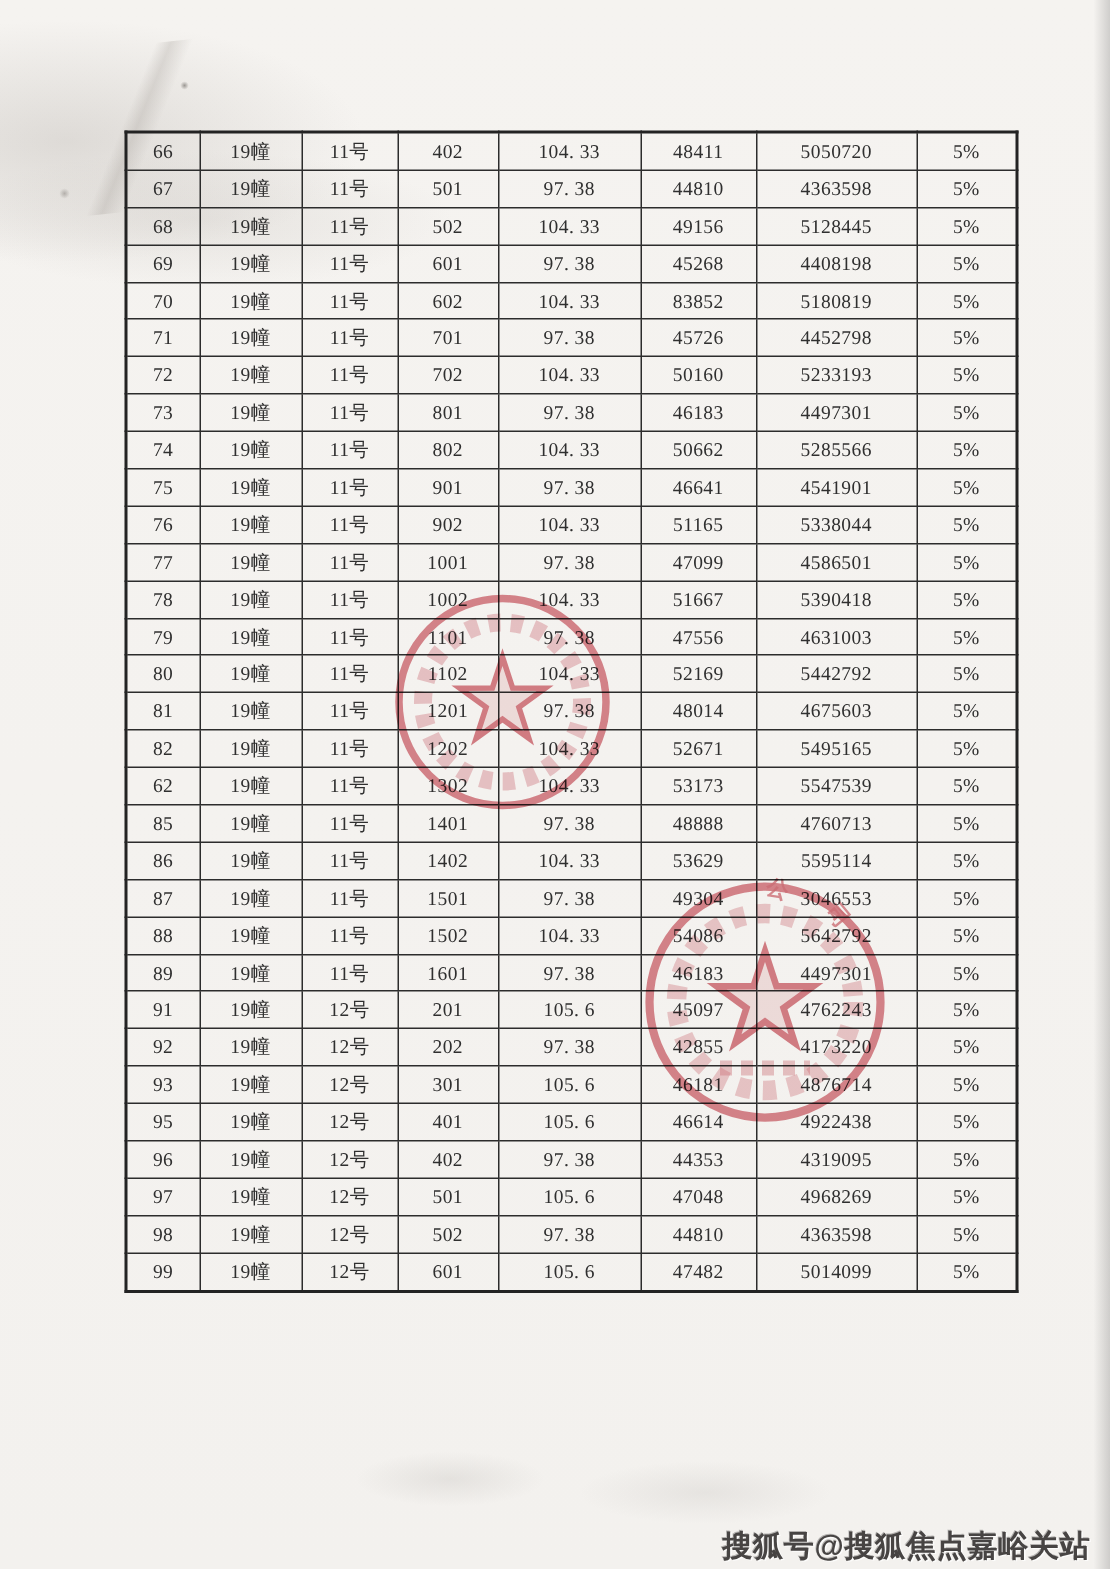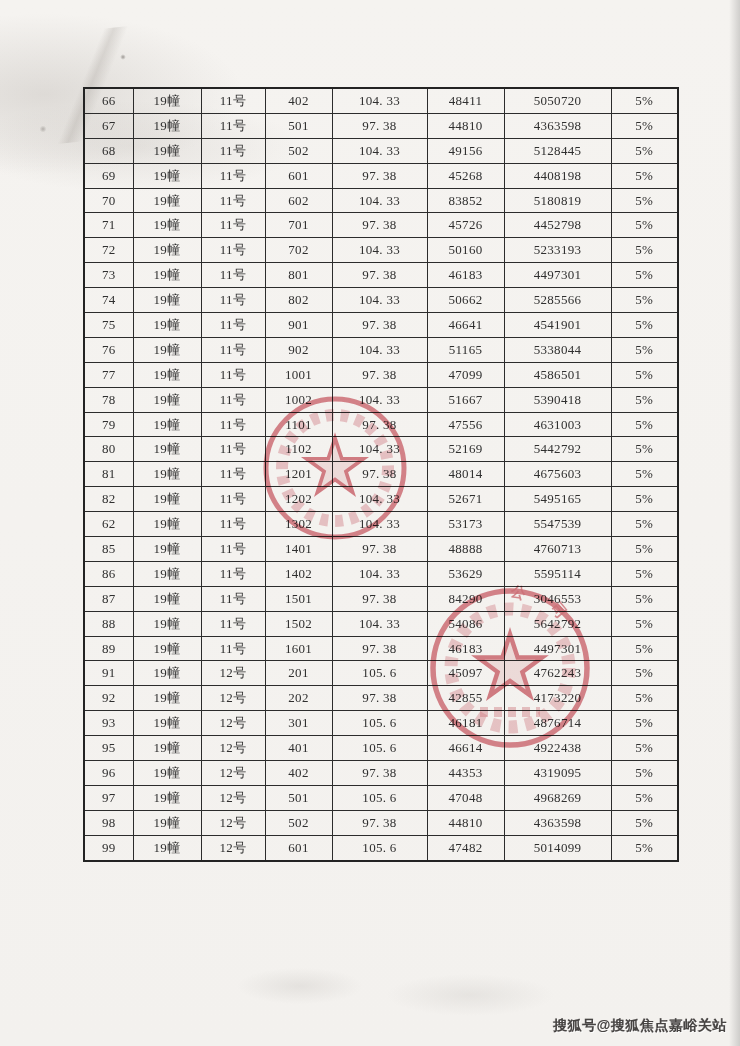--- a/index.html
+++ b/index.html
@@ -34,21 +34,21 @@
     height:23.9px;            
     text-align:center;vertical-align:middle;
     padding:0;letter-spacing:.3px;
     white-space:nowrap;overflow:hidden;
   }
   table.price{border:2.2px solid #232323;}
   .stamp{position:absolute;mix-blend-mode:multiply;opacity:.82;filter:blur(.4px);}
   .watermark{
     position:absolute;right:13px;top:1017px;
     font-family:"Liberation Sans","DejaVu Sans",sans-serif;
-    font-size:14px;font-weight:700;color:#474443;letter-spacing:.5px;
+    font-size:20px;font-weight:700;color:#474443;letter-spacing:.5px;
     text-shadow:1px 1px 0 rgba(255,255,255,.75), -0.5px -0.5px 0 rgba(60,58,56,.35);
   }
 </style>
 </head>
 <body>
 
 <div class="page">
 
   <div class="crease"></div>
 
@@ -263,21 +263,21 @@
           <td>53629</td>
           <td>5595114</td>
           <td>5%</td>
         </tr>
         <tr>
           <td>87</td>
           <td>19幢</td>
           <td>11号</td>
           <td>1501</td>
           <td>97. 38</td>
-          <td>84290</td>
+          <td>49304</td>
           <td>3046553</td>
           <td>5%</td>
         </tr>
         <tr>
           <td>88</td>
           <td>19幢</td>
           <td>11号</td>
           <td>1502</td>
           <td>104. 33</td>
           <td>54086</td>

